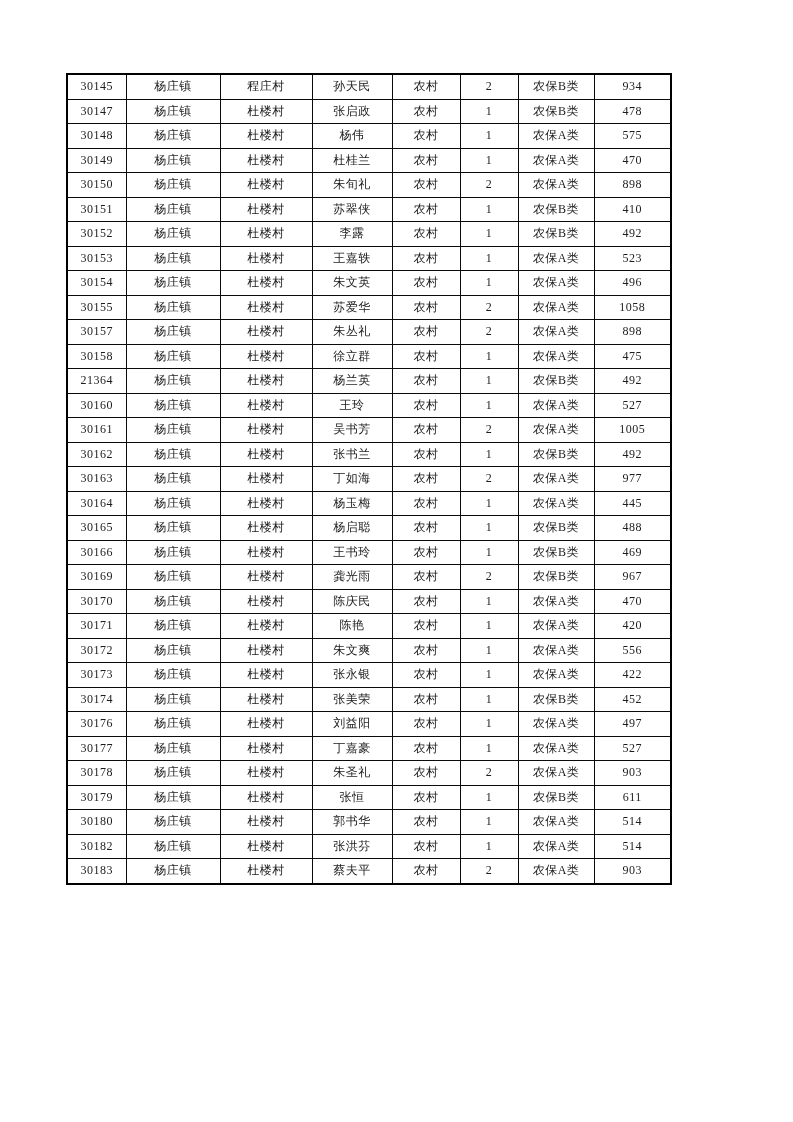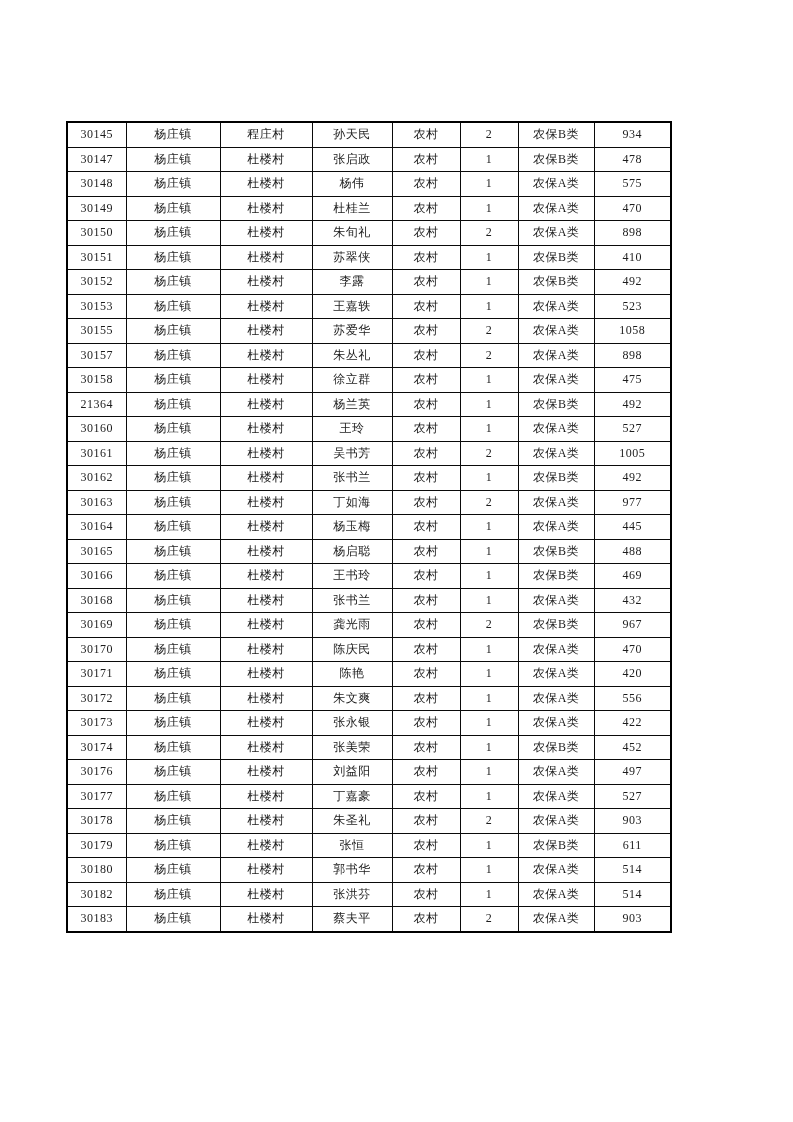--- a/index.html
+++ b/index.html
@@ -16,21 +16,20 @@
     font-family: "Liberation Serif", "DejaVu Serif", serif;
   }
   table.records {
     position: absolute;
     left: 66px;
     top: 73px;
     border-collapse: collapse;
     table-layout: fixed;
     width: 604px;
     border: 2px solid #000000;
-    margin-top: 48px;
   }
   table.records td {
     border: 1.4px solid #0a0a0a;
     height: 23.5px;
     padding: 0;
     text-align: center;
     vertical-align: middle;
     font-size: 12px;
     color: #1c1c1c;
     letter-spacing: 0.5px;
@@ -136,20 +135,30 @@
           <td>30153</td>
           <td>杨庄镇</td>
           <td>杜楼村</td>
           <td>王嘉轶</td>
           <td>农村</td>
           <td>1</td>
           <td>农保A类</td>
           <td>523</td>
         </tr>
         <tr>
+          <td>30154</td>
+          <td>杨庄镇</td>
+          <td>杜楼村</td>
+          <td>朱文英</td>
+          <td>农村</td>
+          <td>1</td>
+          <td>农保A类</td>
+          <td>496</td>
+        </tr>
+        <tr>
           <td>30155</td>
           <td>杨庄镇</td>
           <td>杜楼村</td>
           <td>苏爱华</td>
           <td>农村</td>
           <td>2</td>
           <td>农保A类</td>
           <td>1058</td>
         </tr>
         <tr>
@@ -244,30 +253,20 @@
         </tr>
         <tr>
           <td>30166</td>
           <td>杨庄镇</td>
           <td>杜楼村</td>
           <td>王书玲</td>
           <td>农村</td>
           <td>1</td>
           <td>农保B类</td>
           <td>469</td>
-        </tr>
-        <tr>
-          <td>30168</td>
-          <td>杨庄镇</td>
-          <td>杜楼村</td>
-          <td>张书兰</td>
-          <td>农村</td>
-          <td>1</td>
-          <td>农保A类</td>
-          <td>432</td>
         </tr>
         <tr>
           <td>30169</td>
           <td>杨庄镇</td>
           <td>杜楼村</td>
           <td>龚光雨</td>
           <td>农村</td>
           <td>2</td>
           <td>农保B类</td>
           <td>967</td>

